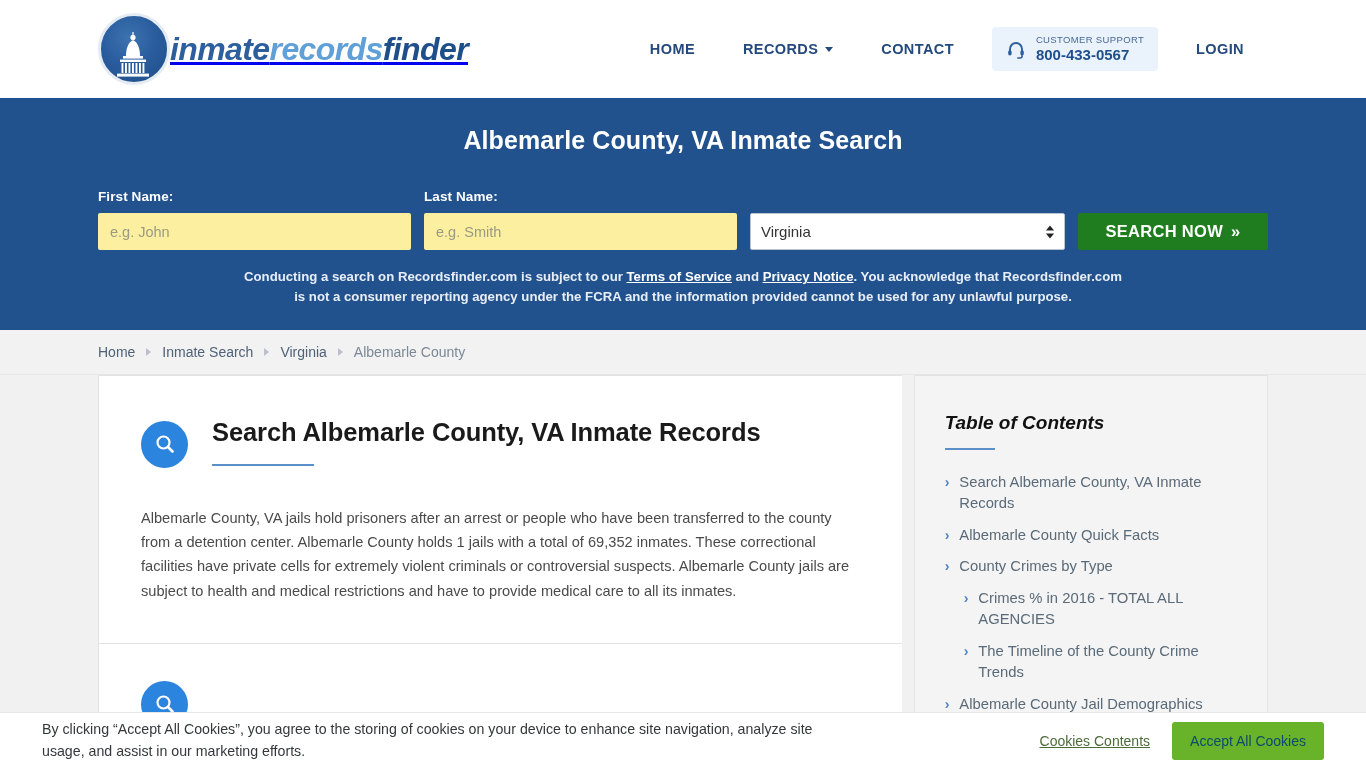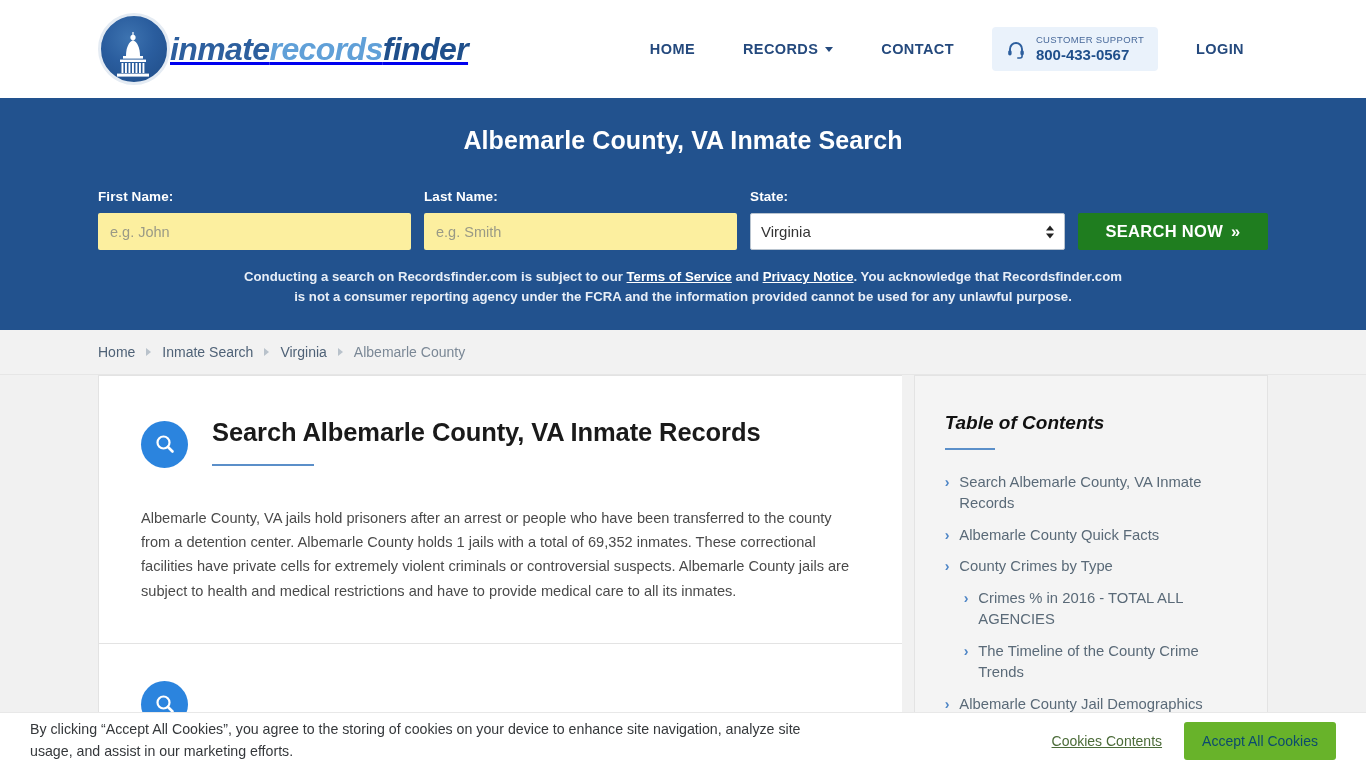--- a/index.html
+++ b/index.html
@@ -181,21 +181,21 @@
   }
   .toc-link {
     font-size: 14.8px; line-height: 1.45; color: #5a6a78;
     text-decoration: none;
   }
 
   
   .cookie-banner {
     position: absolute; left: 0; bottom: 0; width: 1366px; height: 56px;
     background: #ffffff; border-top: 1px solid #e8e8e8;
-    display: flex; align-items: center; padding: 0 30px;
+    display: flex; align-items: center; padding: 0 42px;
   }
   .cookie-text {
     font-size: 14.2px; color: #35383b; line-height: 1.5; max-width: 800px;
   }
   .cookie-actions { margin-left: auto; display: flex; align-items: center; gap: 22px; }
   .cookie-settings {
     font-size: 14px; color: #4b6b38; text-decoration: underline; cursor: pointer;
   }
   .cookie-accept {
     background: #68b32a; color: #0c4a6e; border: none; border-radius: 3px;
@@ -276,21 +276,20 @@
         <label class="field-label">First Name:</label>
         <input class="text-input" type="text" placeholder="e.g. John" style="">
       </div>
 
       <div class="field last">
         <label class="field-label">Last Name:</label>
         <input class="text-input" type="text" placeholder="e.g. Smith" style="">
       </div>
 
       <div class="field state">
-        <label class="field-label">State:</label>
         <div class="select-wrap">
           <select class="select-input">
             <option>Virginia</option>
           </select>
           <span class="spinner">
             <i class="spin-up"></i>
               <i class="spin-dn"></i>
           </span>
         </div>
       </div>

